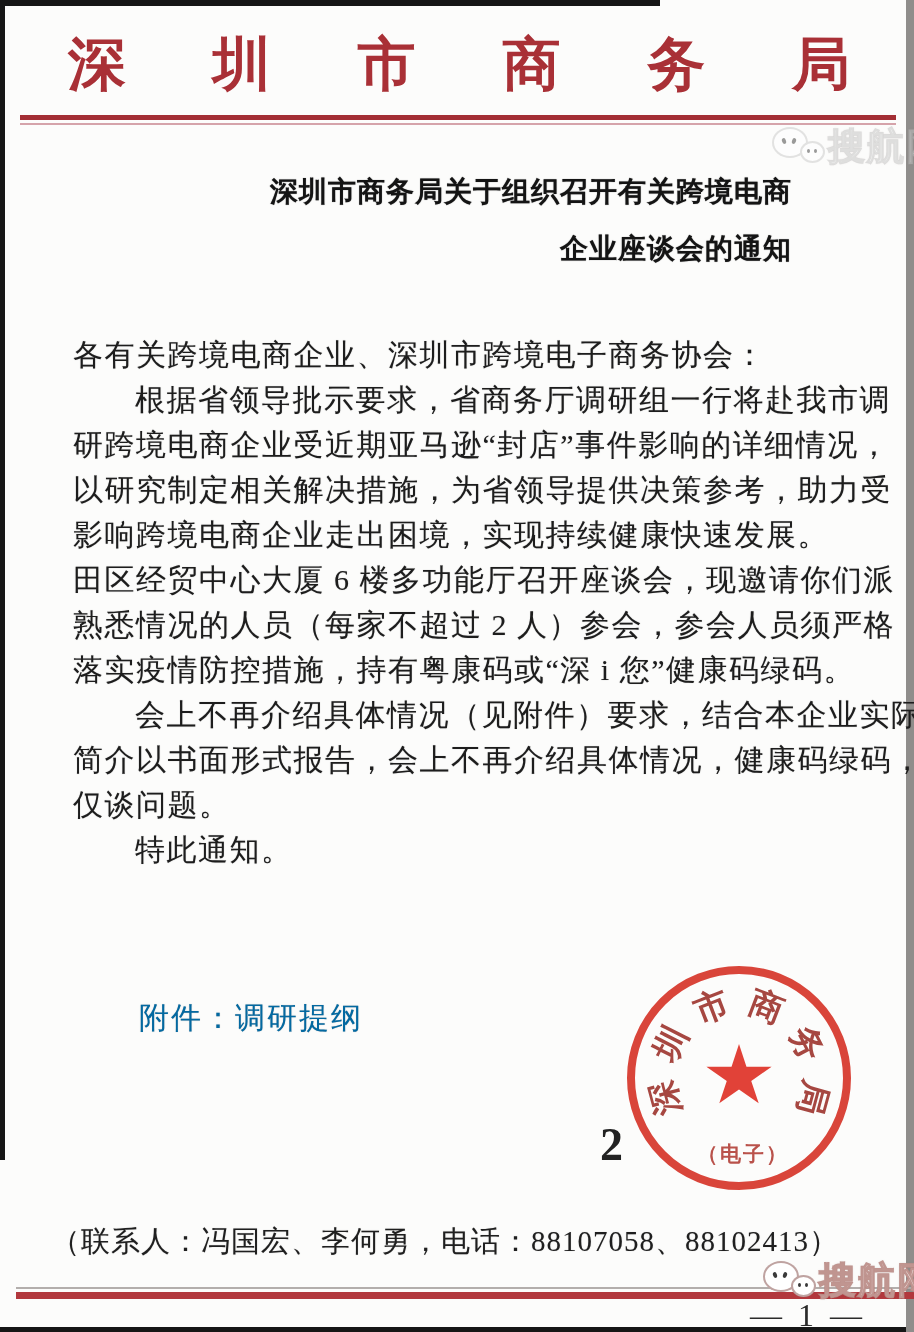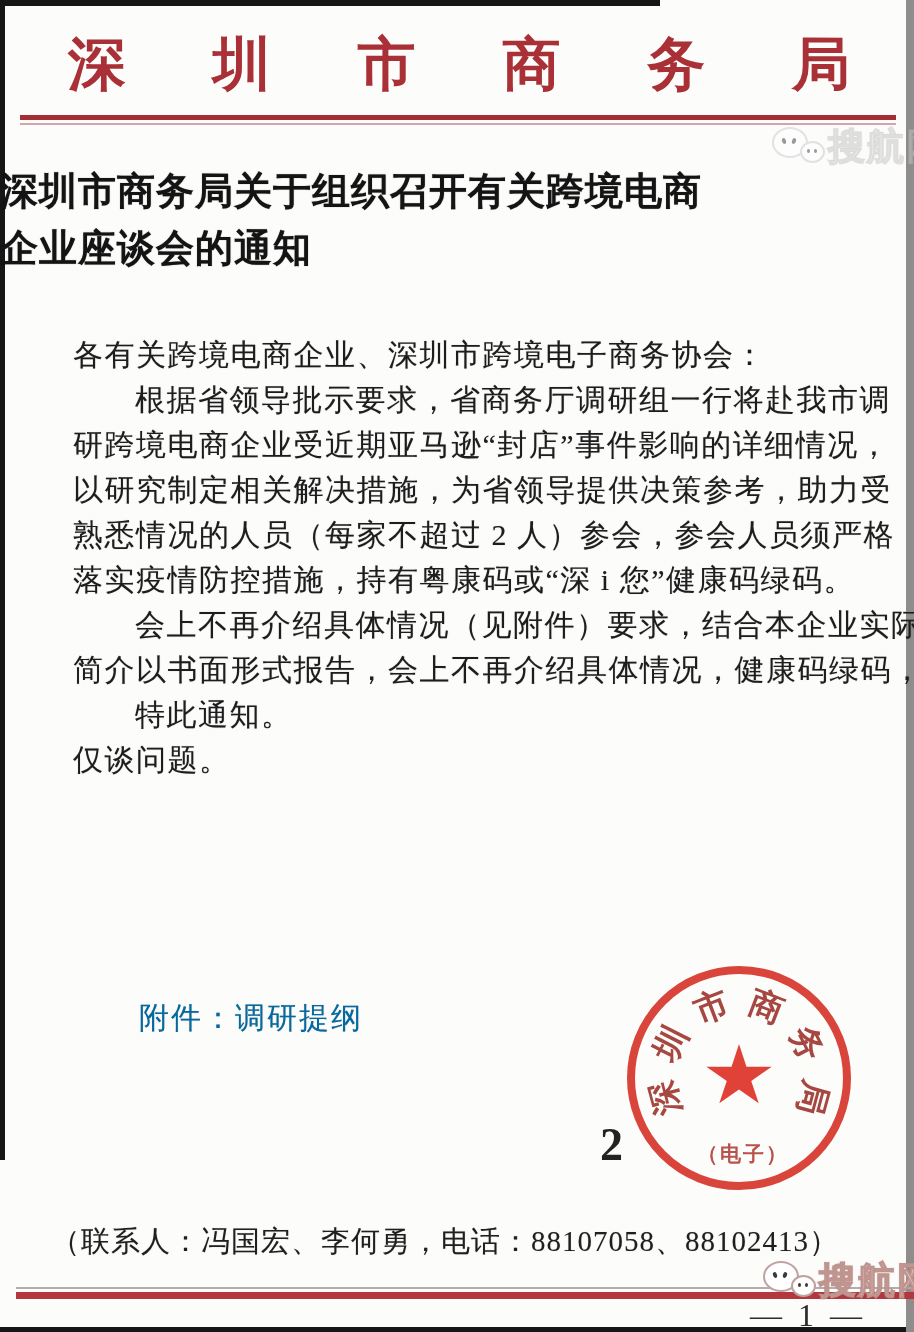--- a/index.html
+++ b/index.html
@@ -25,22 +25,22 @@
     position:absolute;left:68px;top:30px;width:782px;
     display:flex;justify-content:space-between;
     color:#a93036;font-size:58px;font-weight:bold;line-height:70px;
   }
   .rule-top-main{position:absolute;left:20px;top:115px;width:876px;height:5px;background:#a32e34;}
   .rule-top-thin{position:absolute;left:20px;top:123px;width:876px;height:2px;background:#d5a3aa;}
 
   
   .doc-title{
     position:absolute;left:0;top:163px;width:792px;
-    text-align:left;color:#141414;
-    font-size:38px;font-weight:bold;line-height:57px;letter-spacing:1px;
+    text-align:right;color:#141414;
+    font-size:28px;font-weight:bold;line-height:57px;letter-spacing:1px;
     text-shadow:0 0 1px rgba(0,0,0,.55);
   }
 
   
   .body-text{
     position:absolute;left:73px;top:320px;width:792px;
     color:#1d1d1d;font-size:30px;line-height:45px;letter-spacing:1.5px;
     text-shadow:0 0 1px rgba(40,40,40,.35);
     margin-top:12px;
   }
@@ -151,26 +151,28 @@
   <div class="doc-title">
     <div>深圳市商务局关于组织召开有关跨境电商</div>
     <div>企业座谈会的通知</div>
   </div>
 
   <div class="body-text">
     <div class="bline">各有关跨境电商企业、深圳市跨境电子商务协会：</div>
     <div class="bline indent">根据省领导批示要求，省商务厅调研组一行将赴我市调</div>
     <div class="bline">研跨境电商企业受近期亚马逊“封店”事件影响的详细情况，</div>
     <div class="bline">以研究制定相关解决措施，为省领导提供决策参考，助力受</div>
+    <div class="bline">影响跨境电商企业走出困境，实现持续健康快速发展。</div>
+    <div class="bline">田区经贸中心大厦 6 楼多功能厅召开座谈会，现邀请你们派</div>
     <div class="bline">熟悉情况的人员（每家不超过 2 人）参会，参会人员须严格</div>
     <div class="bline">落实疫情防控措施，持有粤康码或“深 i 您”健康码绿码。</div>
     <div class="bline indent">会上不再介绍具体情况（见附件）要求，结合本企业实际</div>
     <div class="bline">简介以书面形式报告，会上不再介绍具体情况，健康码绿码，</div>
+    <div class="bline">仅谈问题。</div>
     <div class="bline indent">特此通知。</div>
-    <div class="bline">仅谈问题。</div>
   </div>
 
   <div class="attachment">附件：调研提纲</div>
 
   <div class="seal">
     <span class="seal-char" style="transform:rotate(-105deg) translateY(-76px);">深</span>
     <span class="seal-char" style="transform:rotate(-63deg)  translateY(-76px);">圳</span>
     <span class="seal-char" style="transform:rotate(-21deg)  translateY(-76px);">市</span>
     <span class="seal-char" style="transform:rotate(21deg)   translateY(-76px);">商</span>
     <span class="seal-char" style="transform:rotate(63deg)   translateY(-76px);">务</span>

